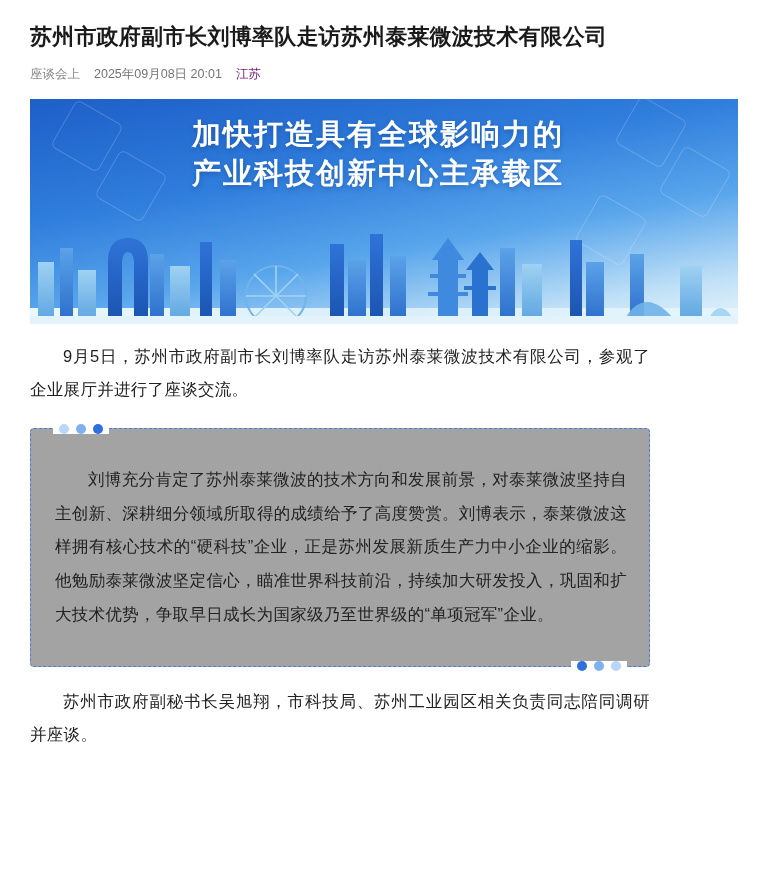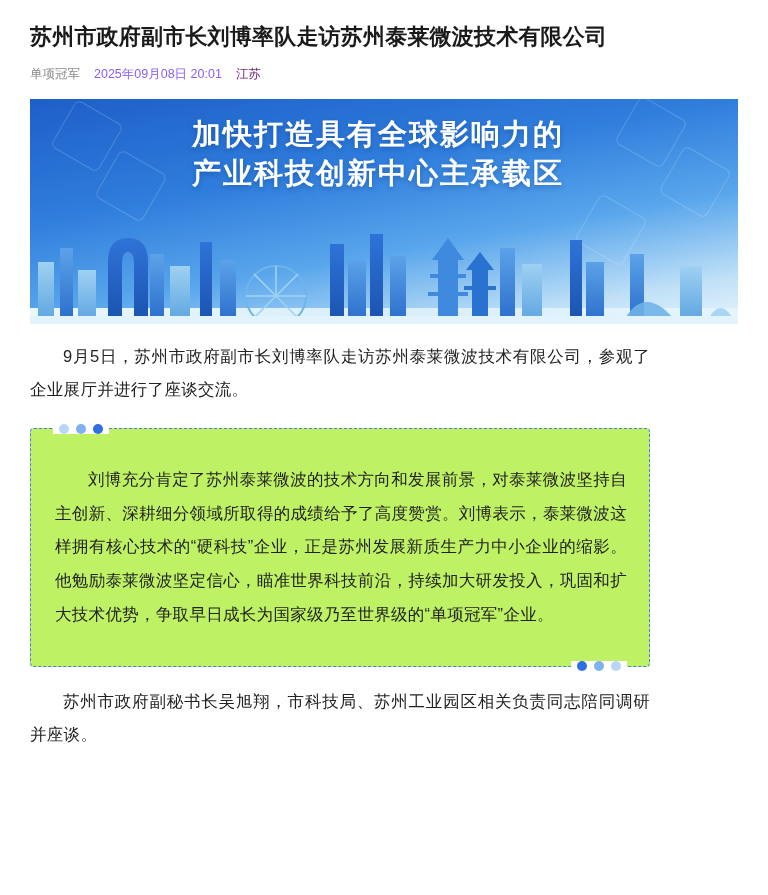--- a/index.html
+++ b/index.html
@@ -31,21 +31,21 @@
     align-items: center;
     gap: 14px;
     font-size: 12.5px;
     color: #8a8a8a;
     margin-bottom: 16px;
   }
   .meta-source {
     color: #8a8a8a;
   }
   .meta-date {
-    color: #8b5cf6;
+    color: #737373;
   }
   .meta-loc {
     color: #701a75;
   }
 
   
   .banner {
     position: relative;
     width: 708px;
     height: 225px;
@@ -119,21 +119,21 @@
     letter-spacing: 0.3px;
   }
 
   
   .quote-box {
     position: relative;
     margin: 22px 0 18px 0;
     border: 1px dashed #4a7de0;
     border-radius: 4px;
     padding: 34px 22px 34px 24px;
-    background: #bef264;
+    background: #a3a3a3;
   }
   .quote-box p {
     font-size: 16.5px;
     line-height: 2.05;
     color: #222222;
     margin: 0;
     text-align: justify;
     text-indent: 2em;
     letter-spacing: 0.3px;
   }
@@ -162,21 +162,21 @@
   .dot.lighter { background: #b9d5f7; }
 </style>
 </head>
 <body>
 
 <div class="page">
 
   <h1 class="article-title">苏州市政府副市长刘博率队走访苏州泰莱微波技术有限公司</h1>
 
   <div class="meta-row">
-    <span class="meta-source">单项冠军</span>
+    <span class="meta-source">座谈会上</span>
     <span class="meta-date">2025年09月08日 20:01</span>
     <span class="meta-loc">江苏</span>
   </div>
 
   <div class="banner">
     <div class="banner-deco">
       <div class="hexline" style="top:10px; left:30px;"></div>
       <div class="hexline" style="top:60px; left:74px;"></div>
       <div class="hexline" style="top:6px; right:60px;"></div>
       <div class="hexline" style="top:56px; right:16px;"></div>

